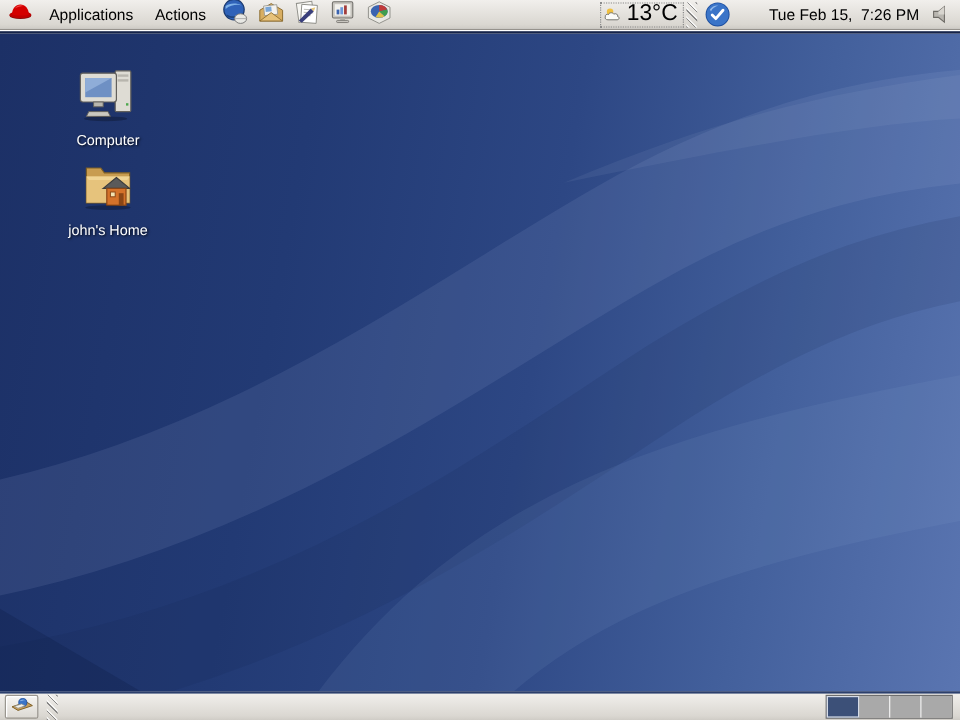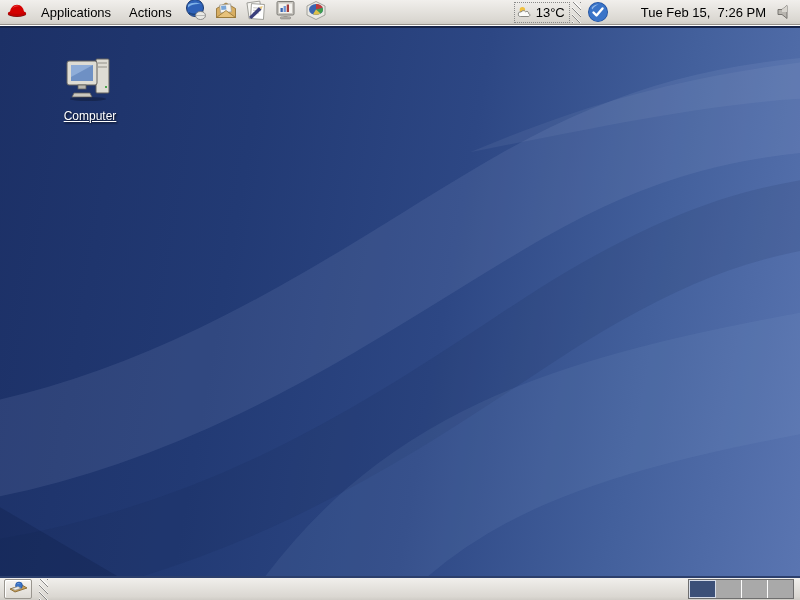--- a/index.html
+++ b/index.html
@@ -12,36 +12,36 @@
     background:linear-gradient(to bottom,#f1efec 0%,#dad7d1 85%,#cfccc6 100%);
     border-bottom:1px solid #96928c;
     display:flex;align-items:center;padding:0 4px;
   }
   .menu-item{font-size:13px;color:#000;padding:0 9px;height:100%;
     display:flex;align-items:center;cursor:default;}
   .panel-icon{width:24px;height:24px;display:flex;align-items:center;justify-content:center;margin:0 3px;}
   .redhat-btn{width:26px;height:24px;display:flex;align-items:center;justify-content:center;margin-right:2px;}
   .spacer{flex:1;}
   .applet-weather{display:flex;align-items:center;border:1px dotted #8a8a8a;
-    height:21px;padding:0 4px 0 2px;font-size:13px;color:#000;}
+    height:21px;padding:0 4px 0 2px;font-size:19px;color:#000;}
   .handle{width:9px;height:21px;margin:0 2px;
     background-image:repeating-linear-gradient(45deg,rgba(120,120,120,.85) 0 1px,rgba(255,255,255,.7) 1px 2px,transparent 2px 5px);}
   .clock{font-size:13px;color:#000;white-space:pre;padding:0 6px 0 4px;margin-left:24px;}
 
   
   .desktop{
     position:absolute;top:26px;left:0;width:800px;height:550px;
     border-top:2px solid #152349;
     background:linear-gradient(100deg,#1c3066 0%,#223a74 30%,#2d4784 55%,#43609c 78%,#5a75b1 100%);
   }
   .swirls{position:absolute;inset:0;width:100%;height:100%;}
   .desktop-icon{position:absolute;width:96px;text-align:center;cursor:default;}
   .desktop-icon .ico{display:block;margin:0 auto;}
   .icon-label{display:block;margin-top:3px;font-size:12px;color:#ffffff;
-    text-shadow:1px 1px 2px rgba(0,0,0,.85);text-decoration:underline;}
+    text-shadow:1px 1px 2px rgba(0,0,0,.85);}
   #di-computer{left:42px;top:28px;}
   #di-home{left:42px;top:103px;}
   #di-trash{left:42px;top:186px;}
 
   
   .bottom-panel{
     position:absolute;bottom:0;left:0;width:800px;height:24px;
     background:linear-gradient(to bottom,#f1efec 0%,#dad7d1 85%,#cfccc6 100%);
     border-top:2px solid #2c3f6c;
     display:flex;align-items:center;padding:0 4px;
@@ -189,20 +189,35 @@
         <rect x="7" y="9" width="22" height="16" fill="#6e90c4"></rect>
         <path d="M7,9 L29,9 L7,21 Z" fill="#8fadd8"></path>
         <rect x="14" y="29" width="8" height="4" fill="#b8b6ae" stroke="#62605c" stroke-width="0.8"></rect>
         <path d="M10,37 L26,37 L28,41 L8,41 Z" fill="#cac8c0" stroke="#62605c" stroke-width="0.8"></path>
         <ellipse cx="24" cy="43" rx="18" ry="2" fill="rgba(0,0,0,0.25)"></ellipse>
       </svg>
     </span>
     <span class="icon-label">Computer</span>
   </div>
 
+  <div class="desktop-icon" id="di-home">
+    <span class="ico">
+      <svg width="52" height="46" viewBox="0 0 52 46">
+        <path d="M8,9 L20,9 L23,13 L44,13 L44,38 L8,38 Z" fill="#c89c50" stroke="#7c5e26" stroke-width="1"></path>
+        <path d="M8,16 L44,16 L44,38 L8,38 Z" fill="#e6c37c"></path>
+        <path d="M8,16 L44,16 L42,19 L10,19 Z" fill="#f0d494"></path>
+        <path d="M22,26 L33,17 L44,26 Z" fill="#5a5a5a" stroke="#3c3c3c" stroke-width="1"></path>
+        <rect x="25" y="26" width="16" height="14" fill="#d4722a" stroke="#8a4616" stroke-width="1"></rect>
+        <rect x="35" y="30" width="4" height="10" fill="#8a4616"></rect>
+        <rect x="28" y="29" width="4" height="4" fill="#f3e3b2" stroke="#8a4616" stroke-width="0.8"></rect>
+        <ellipse cx="26" cy="42" rx="19" ry="2" fill="rgba(0,0,0,0.25)"></ellipse>
+      </svg>
+    </span>
+    <span class="icon-label">john's Home</span>
+  </div>
 
 </div>
 
 <div class="bottom-panel">
   <div class="show-desktop-btn">
     <span>
       <svg width="20" height="16" viewBox="0 0 20 16">
         <path d="M2,10 L14,6 L19,9 L7,13 Z" fill="#c9a05c" stroke="#7c5e26" stroke-width="0.8"></path>
         <circle cx="11" cy="6.5" r="3.4" fill="#3a74c8" stroke="#1d4e9e" stroke-width="0.7"></circle>
         <path d="M8.4,5.4 C9.4,4.2 11.4,3.8 12.8,4.6 C11.2,4.6 9.6,5.2 8.4,5.4 Z" fill="#9cc0ea"></path>

